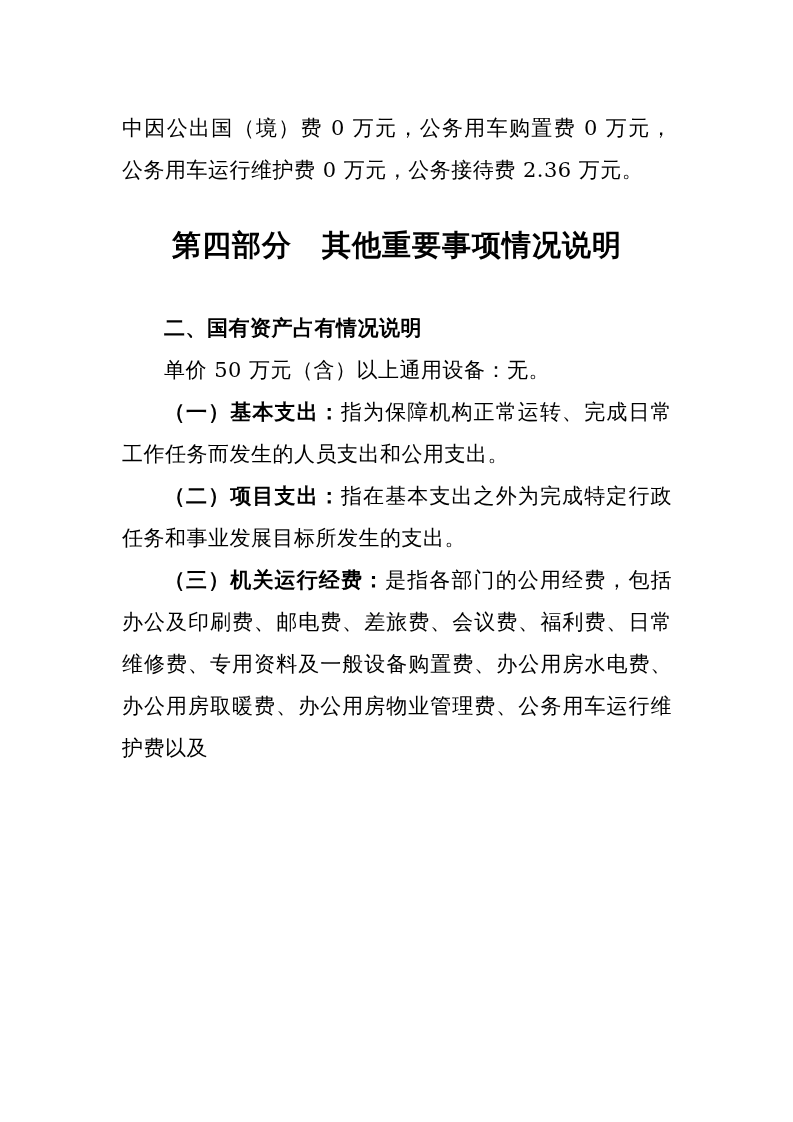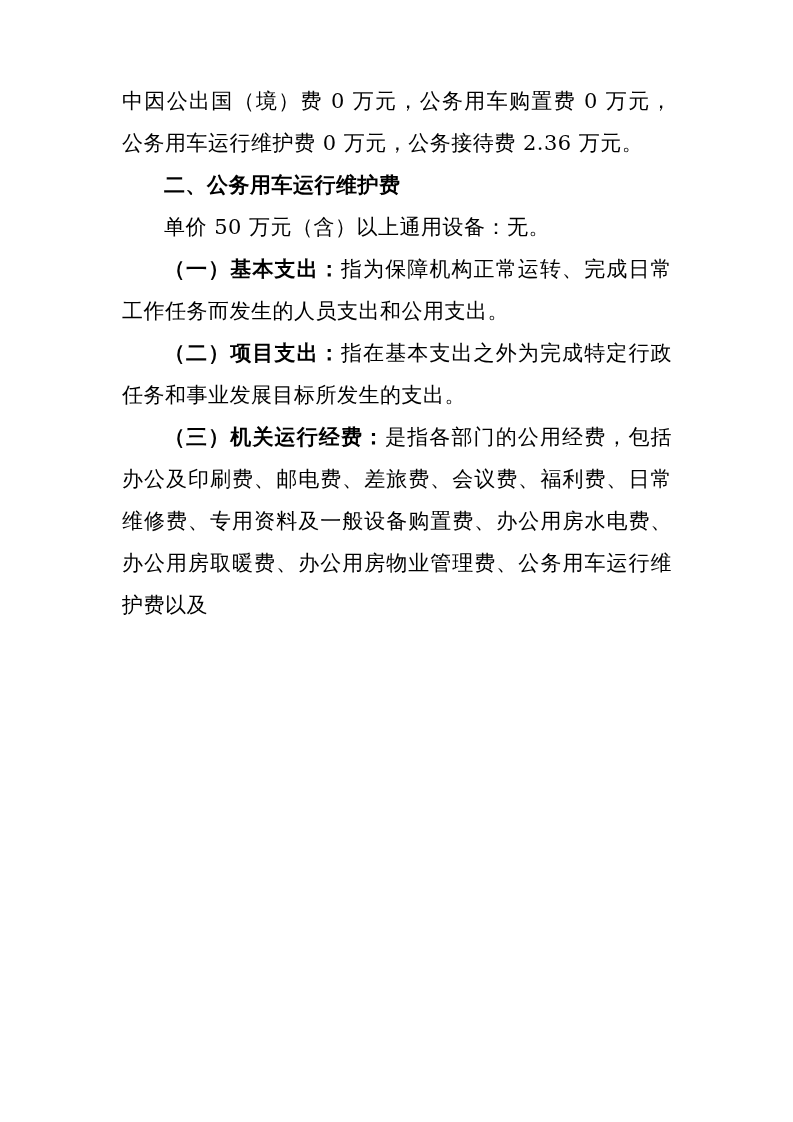--- a/index.html
+++ b/index.html
@@ -8,21 +8,21 @@
     background: #ffffff;
   }
   .page {
     position: relative;
     width: 793px;
     height: 1122px;
     margin: 0 auto;
     background: #ffffff;
     color: #000000;
     box-sizing: border-box;
-    padding: 80px 121px 0 122px;
+    padding: 107px 121px 0 122px;
     overflow: hidden;
     font-family: "DejaVu Serif", "Liberation Serif", serif;
   }
   p {
     margin: 0;
     font-size: 21px;
     line-height: 42px;
     text-align: justify;
     letter-spacing: 0.5px;
   }
@@ -55,24 +55,25 @@
     font-weight: bold;
   }
 </style>
 </head>
 <body>
 
 <div class="page">
 
   <p>中因公出国（境）费 0 万元，公务用车购置费 0 万元，公务用车运行维护费 0 万元，公务接待费 2.36 万元。</p>
 
+  <div class="part-heading">第四部分　其他重要事项情况说明</div>
 
 
 
-  <p class="sub-heading">二、公务用车运行维护费</p>
+  <p class="sub-heading">二、国有资产占有情况说明</p>
 
 
   <p class="indent">单价 50 万元（含）以上通用设备：无。</p>
 
 
   <p class="indent"><span class="term">（一）基本支出：</span><span>指为保障机构正常运转、完成日常工作任务而发生的人员支出和公用支出。</span></p>
 
   <p class="indent"><span class="term">（二）项目支出：</span><span>指在基本支出之外为完成特定行政任务和事业发展目标所发生的支出。</span></p>
 
   <p class="indent"><span class="term">（三）机关运行经费：</span><span>是指各部门的公用经费，包括办公及印刷费、邮电费、差旅费、会议费、福利费、日常维修费、专用资料及一般设备购置费、办公用房水电费、办公用房取暖费、办公用房物业管理费、公务用车运行维护费以及</span></p>

